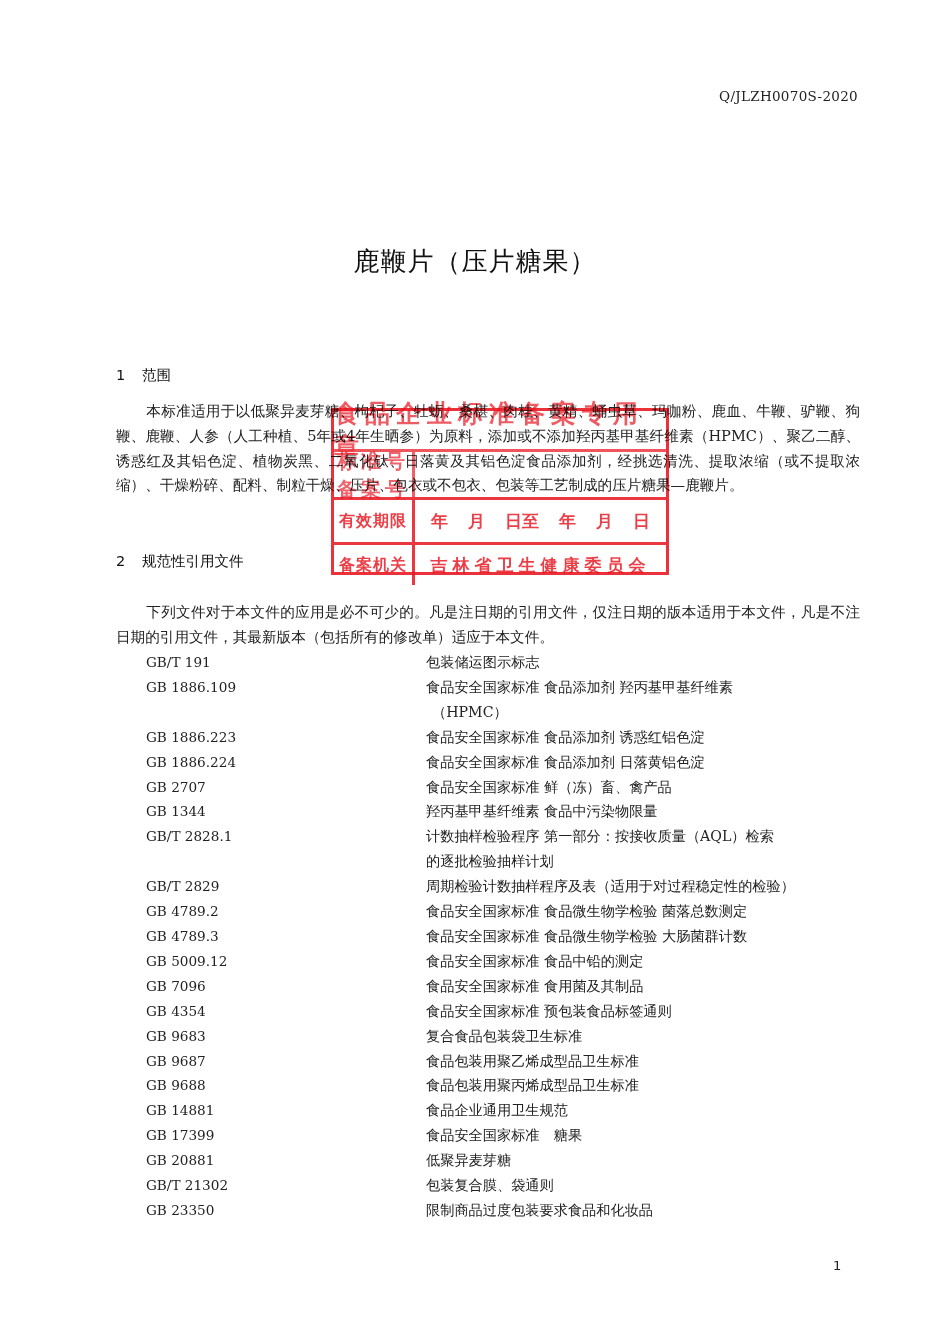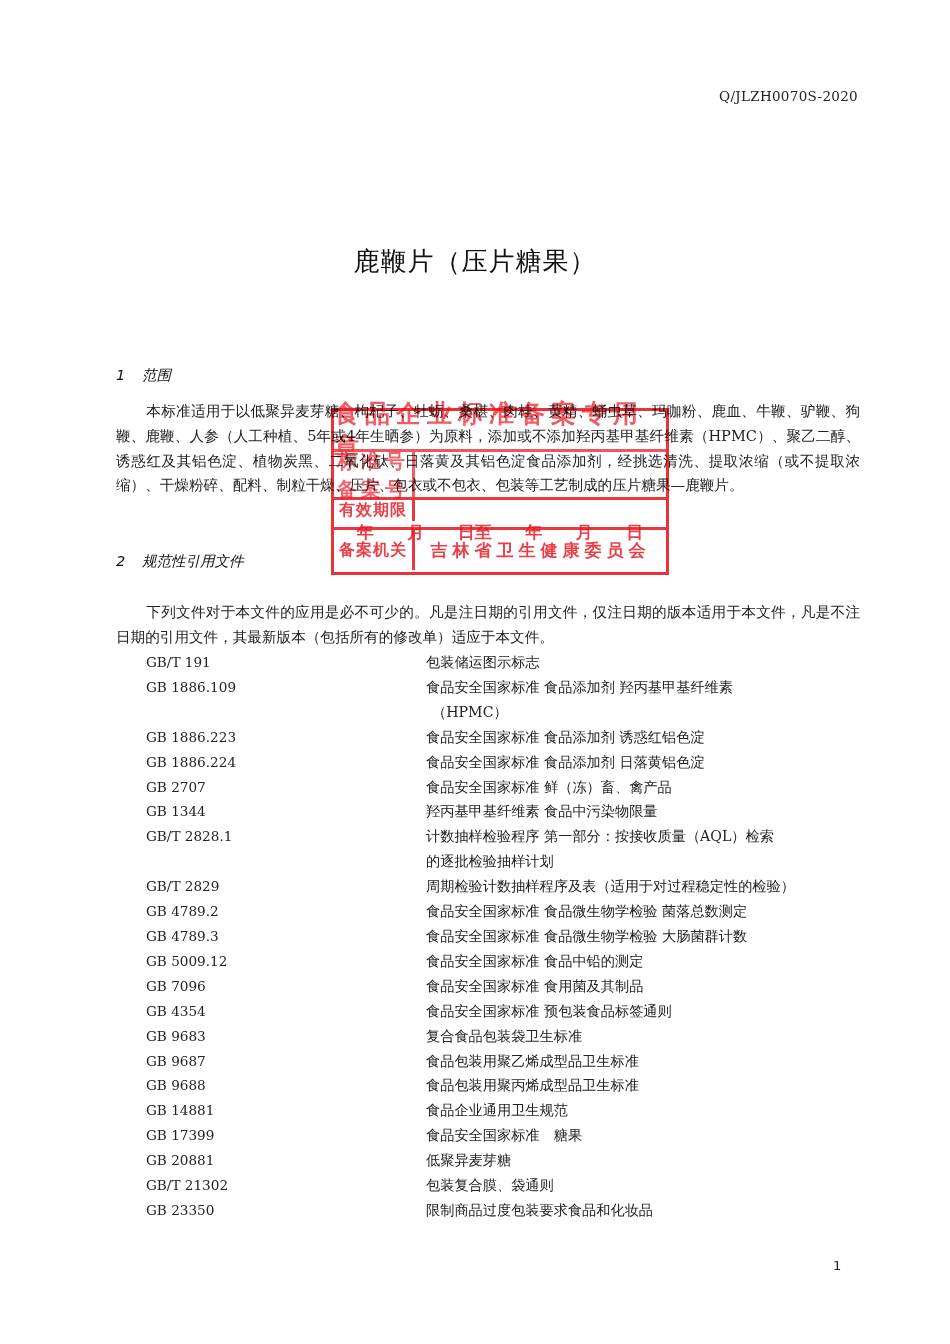--- a/index.html
+++ b/index.html
@@ -14,21 +14,21 @@
       font-size: 13.5px; letter-spacing: 0.3px; color: #222;
     }
     .title {
       position: absolute; top: 244px; left: 0; width: 950px; text-align: center;
       font-family: Liberation Mono, monospace;
       font-size: 26px; color: #111; letter-spacing: 1px;
     }
     .section-heading {
       position: absolute; left: 116px;
       font-family: "DejaVu Sans", "Liberation Sans", sans-serif;
-      font-size: 14.5px; color: #111; font-style: italic;
+      font-size: 14.5px; color: #111;
     }
     .section-heading .num { display: inline-block; width: 26px; }
     .para {
       position: absolute; left: 116px; width: 744px;
       font-size: 14.6px; line-height: 24.8px; text-align: justify;
       color: #222;
     }
     .para .indent { display: inline-block; width: 30px; }
     .refs {
       position: absolute; left: 146px; top: 650px; width: 730px;
@@ -193,21 +193,21 @@
     <div class="stamp-head">食品企业标准备案专用章</div>
     <div class="stamp-row" style="height:48px;">
       <div class="stamp-label big">
         <span>标准号</span>
         <span>备案号</span>
       </div>
       <div class="stamp-value">
         <span></span>
       </div>
     </div>
-    <div class="stamp-row" style="height:30px;flex-direction:column;">
+    <div class="stamp-row" style="height:45px;">
       <div class="stamp-label">有效期限</div>
       <div class="stamp-value">
         <span>年</span>
         <span>月</span>
         <span>日至</span>
         <span>年</span>
         <span>月</span>
         <span>日</span>
       </div>
     </div>

